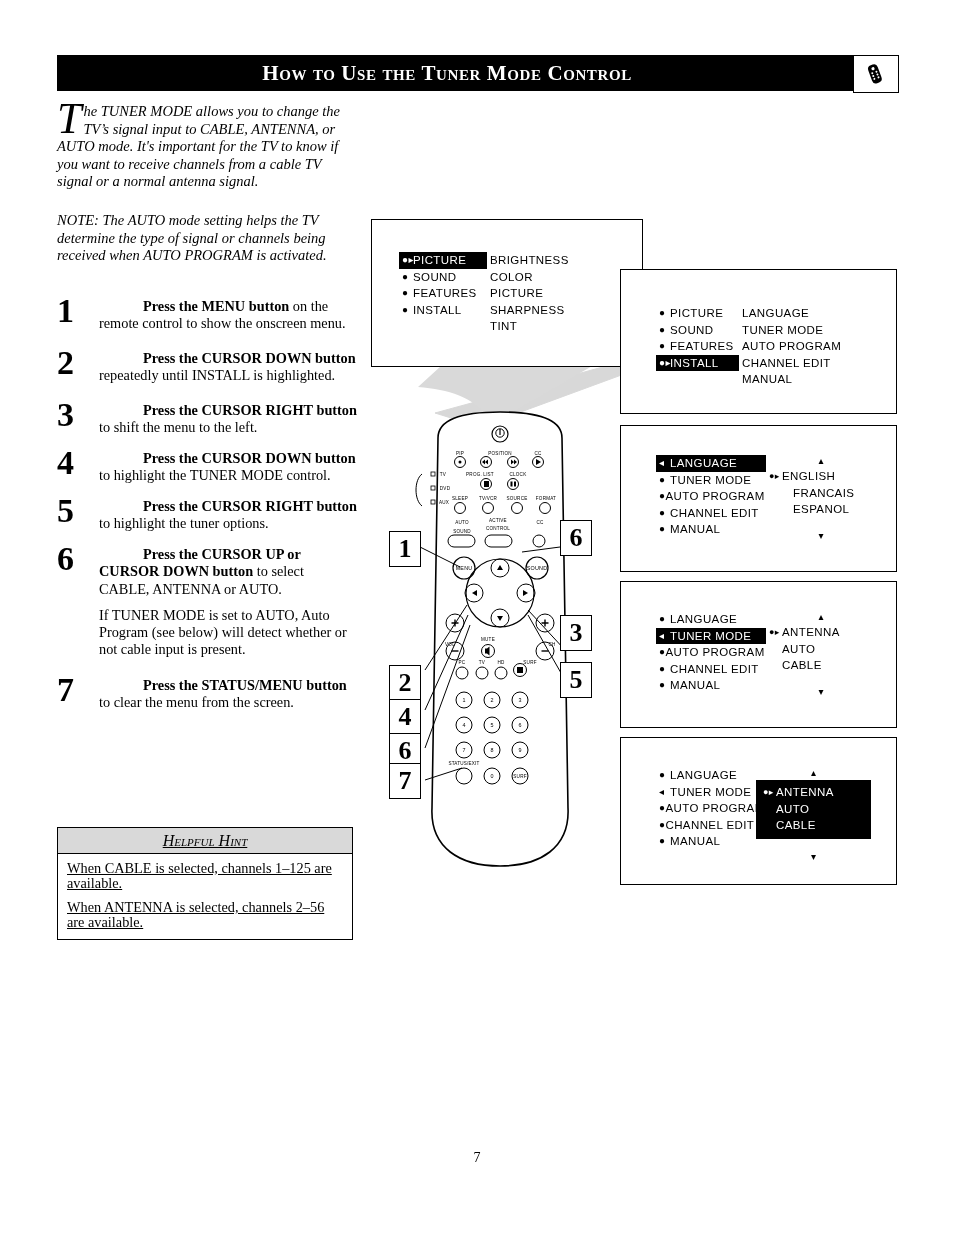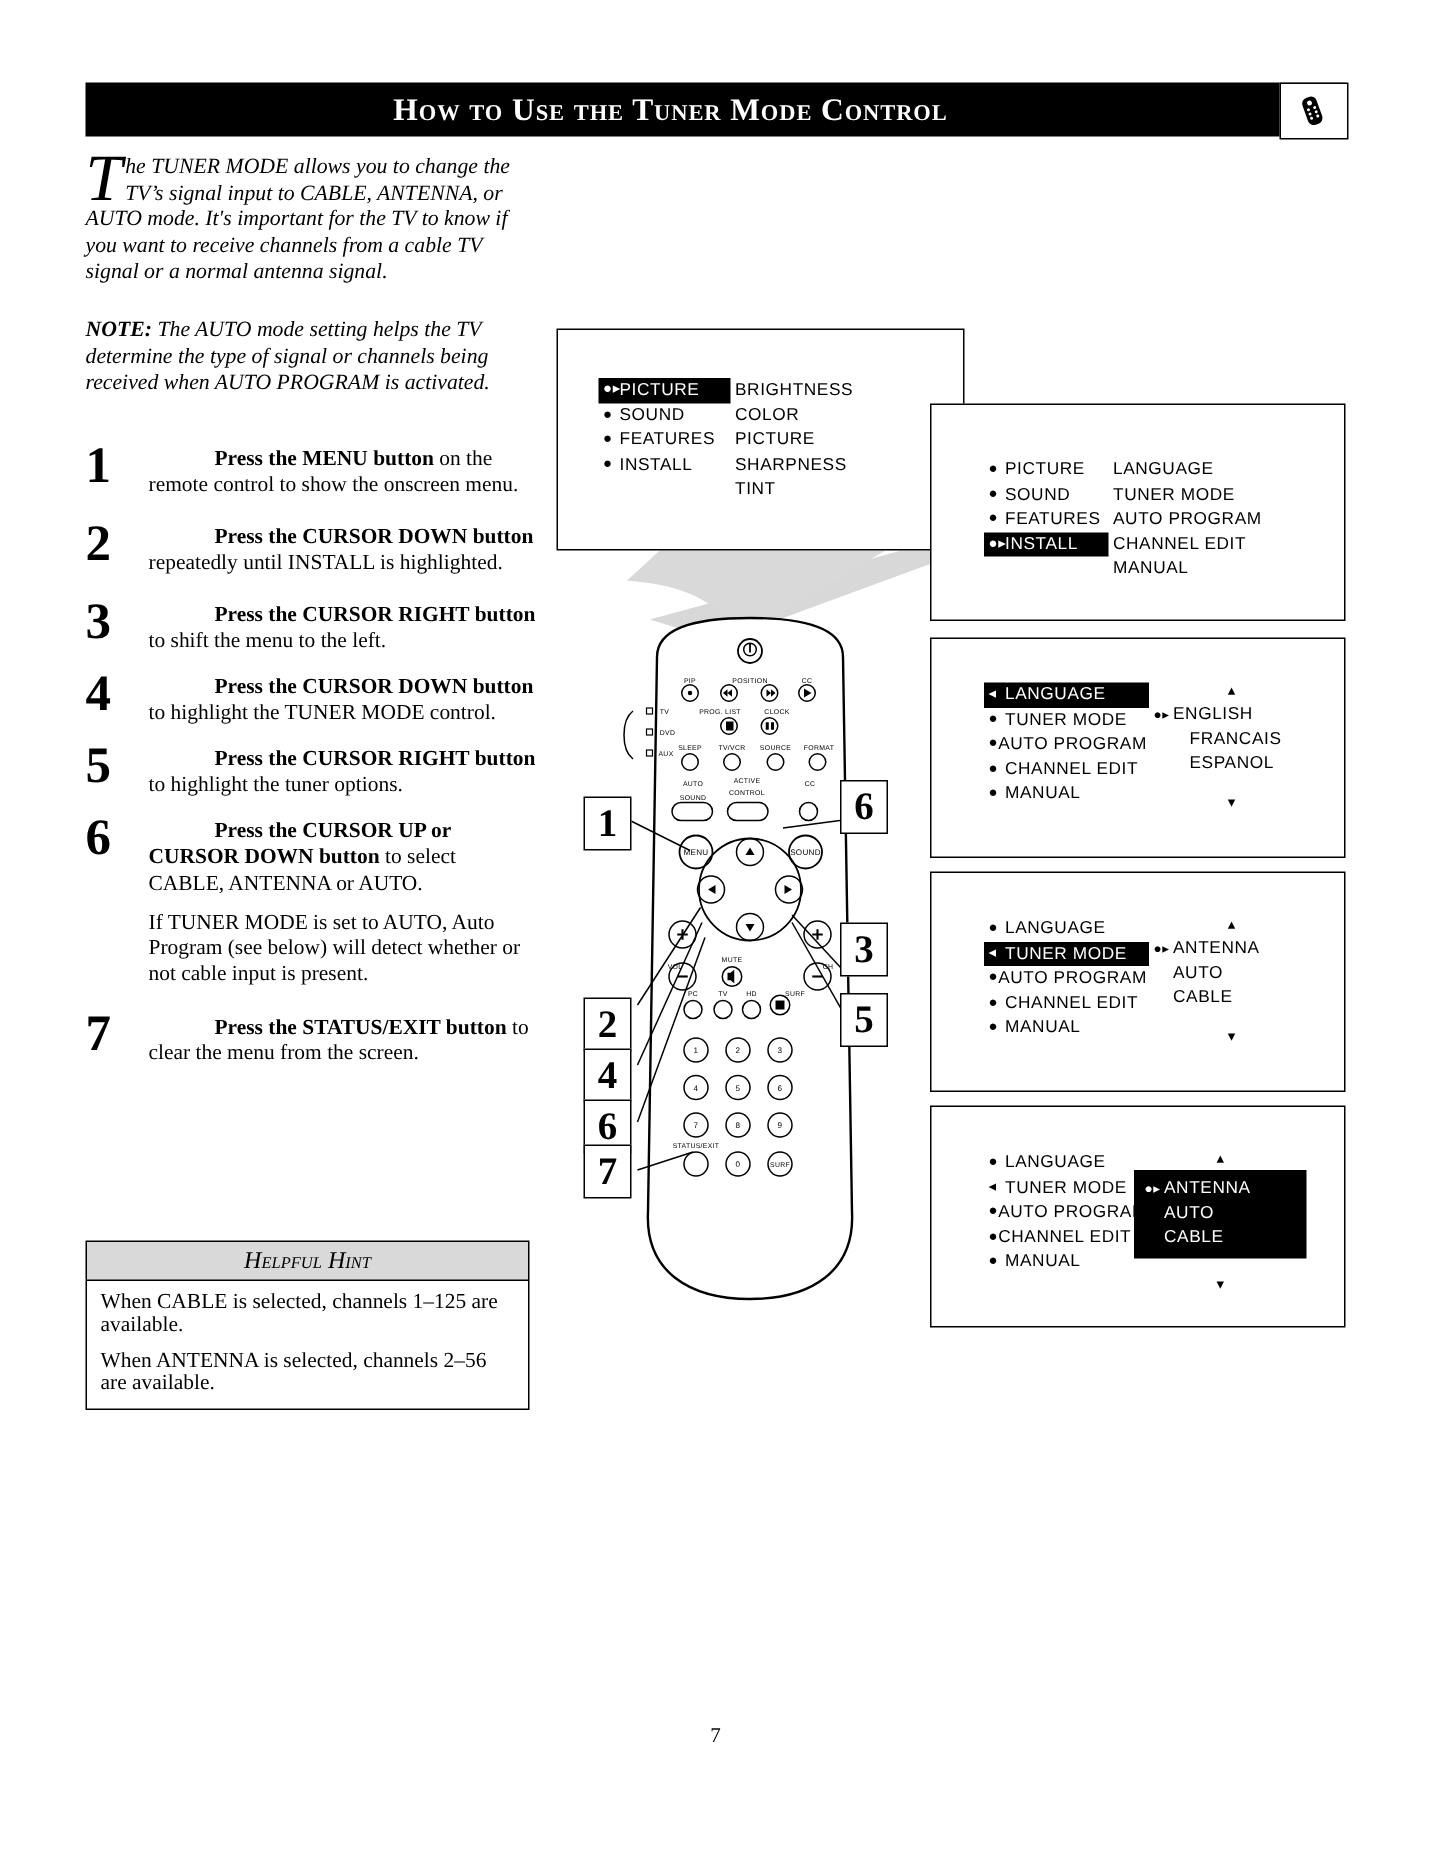--- a/index.html
+++ b/index.html
@@ -40,38 +40,38 @@
     font-size:14.5px;line-height:17.5px;font-style:italic;
   }
   .dropcap{
     float:left;font-size:44px;line-height:38px;font-style:italic;
     padding-right:2px;margin-top:-3px;
   }
   .note{
     position:absolute;left:57px;top:212px;width:300px;
     font-size:14.5px;line-height:17.5px;font-style:italic;
   }
-  .note b{font-style:italic;font-weight:bold;}
+  .note b{font-style:italic;font-weight:normal;}
 
   
   .steps{position:absolute;left:57px;top:298px;width:300px;}
   .step{position:relative;margin-bottom:7px;min-height:40px;}
   .step .num{
     position:absolute;left:0;top:-6px;
     font-size:34px;font-weight:bold;font-family:"Liberation Serif",serif;
   }
   .step .txt{
     margin-left:42px;font-size:14.3px;line-height:17.3px;
   }
   .step .txt b{font-weight:bold;margin-left:44px;}
   .substep{margin-left:42px;font-size:14.3px;line-height:17.3px;margin-top:9px;font-family:Liberation Serif, serif;}
 
   
   .hint-box{
-    position:absolute;left:57px;top:827px;width:294px;border:1px solid #000;
+    position:absolute;left:57px;top:827px;width:294px;border:1px solid #000;text-decoration:underline;
   }
   .hint-head{
     background:#d9d9d9;border-bottom:1px solid #000;height:25px;
     display:flex;align-items:center;justify-content:center;
     font-style:italic;font-size:16px;font-variant:small-caps;
   }
   .hint-body{padding:7px 9px 9px 9px;font-size:14.3px;line-height:15px;}
   .hint-body p{margin:0 0 9px 0;}
   .hint-body p:last-child{margin-bottom:0;}
 
@@ -186,21 +186,21 @@
       <div class="num">5</div>
       <div class="txt"><b>Press the CURSOR RIGHT button</b><span> to highlight the tuner options.</span></div>
     </div>
     <div class="step" style="margin-top:8px;">
       <div class="num">6</div>
       <div class="txt"><b>Press the CURSOR UP or CURSOR DOWN button</b><span> to select CABLE, ANTENNA or AUTO.</span></div>
       <div class="substep">If TUNER MODE is set to AUTO, Auto Program (see below) will detect whether or not cable input is present.</div>
     </div>
     <div class="step" style="margin-top:18px;">
       <div class="num">7</div>
-      <div class="txt"><b>Press the STATUS/EXIT button</b><span> to clear the menu from the screen.</span></div>
+      <div class="txt"><b>Press the STATUS/MENU button</b><span> to clear the menu from the screen.</span></div>
     </div>
   </div>
 
   <div class="hint-box">
     <div class="hint-head">Helpful Hint</div>
     <div class="hint-body">
       <p>When CABLE is selected, channels 1–125 are available.</p>
       <p>When ANTENNA is selected, channels 2–56 are available.</p>
     </div>
   </div>

